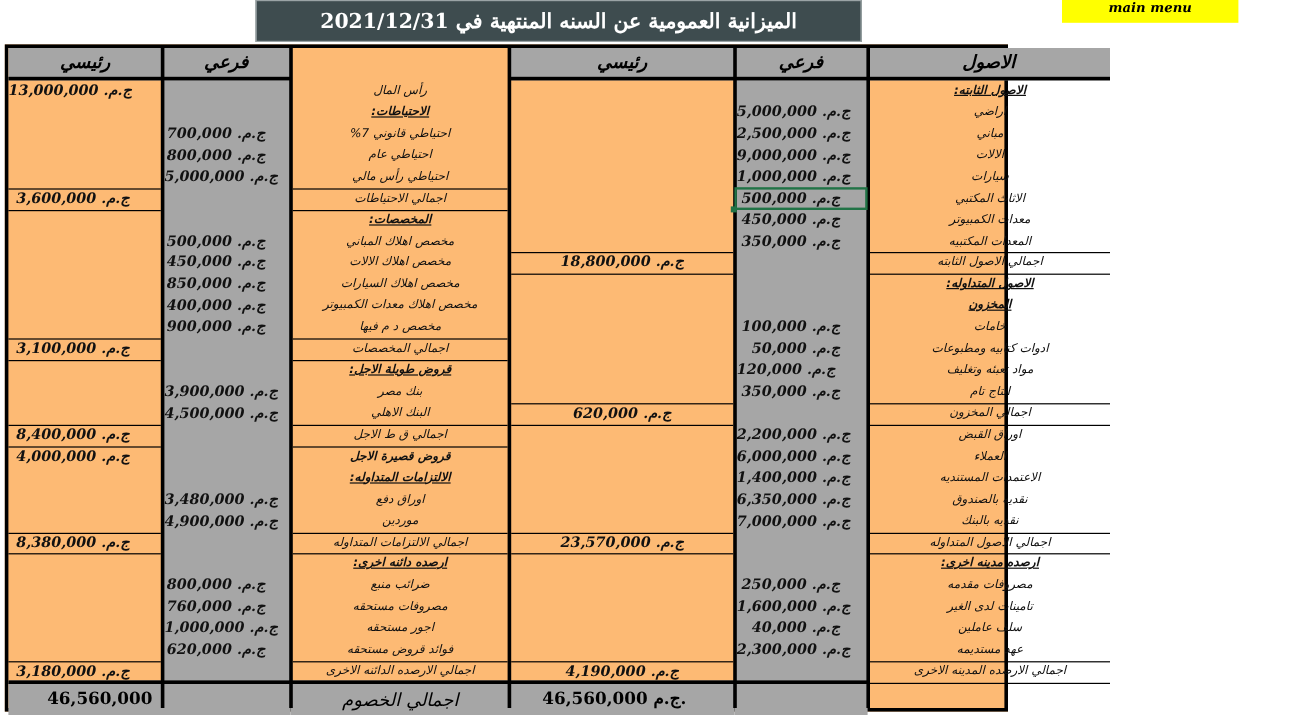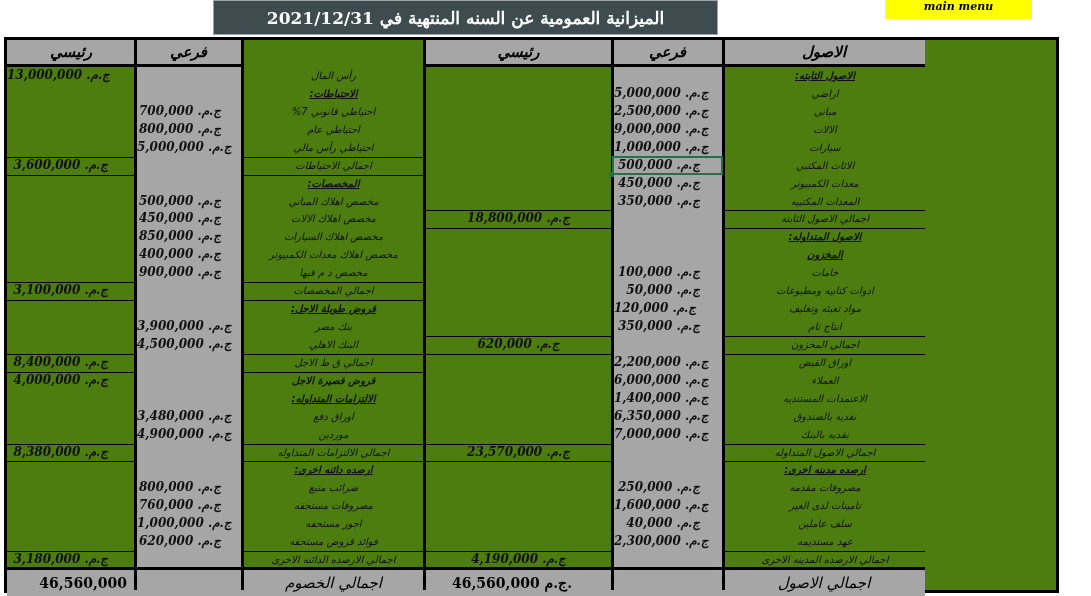--- a/index.html
+++ b/index.html
@@ -5,22 +5,22 @@
   html, body { margin:0; padding:0; background:#ffffff; }
   body { width:1091px; height:596px; position:relative; overflow:hidden;
          font-family:"DejaVu Serif", serif; }
   .title-bar { position:absolute; left:213px; top:0; width:505px; height:35px;
                background:#3e4c4f; border:1px solid #9aa3a5; box-sizing:border-box;
                color:#ffffff; font-weight:bold; font-size:17px; display:flex;
                align-items:center; justify-content:center; direction:rtl; }
   .menu-btn { position:absolute; left:885px; top:0; width:147px; height:19px;
               background:#ffff00; color:#000; font-style:italic; font-weight:bold;
               font-size:11px; text-align:center; line-height:13px; cursor:pointer; }
-  .sheet { position:absolute; left:4px; top:37px; width:1055px; height:556px;
-           border:3px solid #000; box-sizing:border-box; background:#4d7c0f; }
+  .sheet { position:absolute; left:4px; top:37px; width:836px; height:556px;
+           border:3px solid #000; box-sizing:border-box; background:#fdba74; }
   .col { position:absolute; top:0; bottom:0; }
   .shade { background:#a6a6a6; }
   .vline { position:absolute; top:0; bottom:0; width:3px; background:#000; }
   .hdr { position:absolute; top:0; height:24px; border-bottom:3px solid #000;
          background:#a6a6a6; display:flex; align-items:center; justify-content:center;
          font-weight:bold; font-style:italic; font-size:15px; box-sizing:content-box; }
   .cell { position:absolute; height:17.93px; line-height:17.93px; font-size:11px;
           white-space:nowrap; overflow:hidden; }
   .lbl { text-align:center; direction:rtl; font-family:"DejaVu Sans", sans-serif;
          font-style:italic; font-size:10px; color:#111; }
@@ -215,23 +215,20 @@
     <div class="total-num">46,560,000 ج.م.</div>
     </div>
   <div class="total-row shade" style="left:128px;width:107px;"></div>
   <div class="total-row shade" style="left:235px;width:183px;">
     <div class="total-lbl">اجمالي الخصوم</div>
     </div>
   <div class="total-row shade" style="left:418px;width:187px;">
     <div class="total-num" style="padding-right:40px;">46,560,000 ج.م.</div>
     </div>
   <div class="total-row shade" style="left:605px;width:111px;"></div>
-  <div class="total-row shade" style="left:716px;width:202px;">
-    <div class="total-lbl">اجمالي الاصول</div>
-    </div>
 
   <div class="vline" style="left:127px;"></div>
   <div class="vline" style="left:234px;"></div>
   <div class="vline" style="left:416px;"></div>
   <div class="vline" style="left:604px;"></div>
   <div class="vline" style="left:715px;"></div>
 
   <div class="sel" style="left:605px;top:116px;width:111px;height:19px;"></div>
   <div class="sel-handle" style="left:602px;top:132px;"></div>
 </div>

